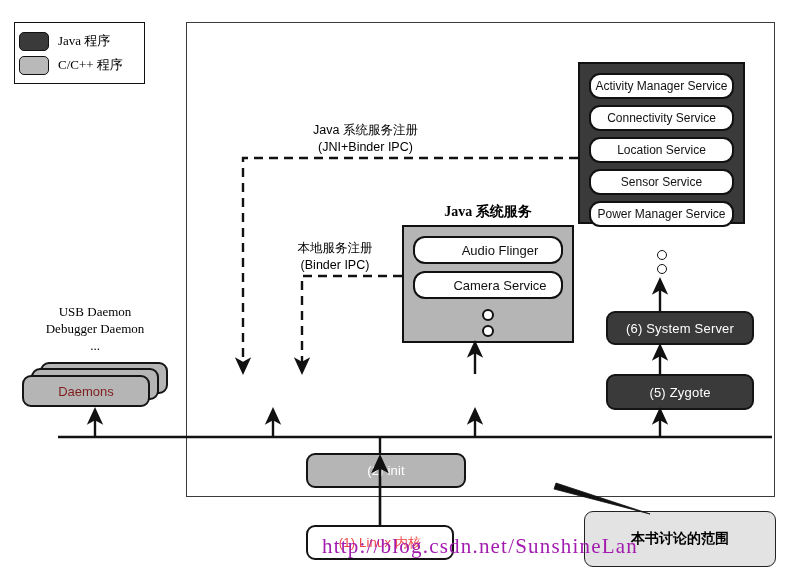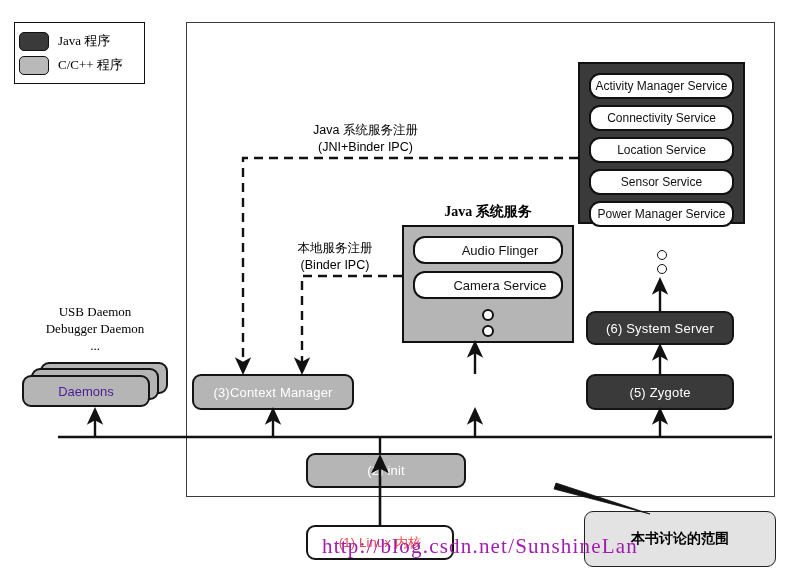--- a/index.html
+++ b/index.html
@@ -78,20 +78,21 @@
     justify-content: center;
     text-align: center;
     border: 2.2px solid #141414;
     border-radius: 9px;
     font-size: 13px;
     letter-spacing: .2px;
   }
   .box.dark {
     background: #3a3a3a;
     color: #ffffff;
+    margin-left: 20px;
   }
   .box.gray {
     background: #b5b5b5;
     color: #ffffff;
   }
   .box.white {
     background: #ffffff;
     color: #ef4444;
   }
 
@@ -189,21 +190,21 @@
     border-radius: 9px;
     box-sizing: border-box;
   }
   .daemon-layer.l3 { left: 18px; top: 0px; }
   .daemon-layer.l2 { left:  9px; top: 6px; }
   .daemon-layer.l1 {
     left: 0px; top: 13px;
     display: flex;
     align-items: center;
     justify-content: center;
-    color: #4c1d95;
+    color: #7f1d1d;
     font-size: 13px;
   }
 
   
   .label {
     position: absolute;
     text-align: center;
     white-space: nowrap;
     line-height: 1.32;
   }
@@ -299,21 +300,20 @@
     <div>Debugger Daemon</div>
     <div>...</div>
   </div>
 
   <div class="daemon-stack">
     <div class="daemon-layer l3"></div>
     <div class="daemon-layer l2"></div>
     <div class="daemon-layer l1">Daemons</div>
   </div>
 
-  <div class="box gray" style="left:192px; top:374px; width:162px; height:36px;">(3)Context Manager</div>
 
 
   <div class="box dark" style="left:586px; top:374px; width:148px; height:36px;">(5) Zygote</div>
 
   <div class="box dark" style="left:586px; top:311px; width:148px; height:34px;">(6) System Server</div>
 
   <div class="box gray" style="left:306px; top:453px; width:160px; height:35px;">(2) init</div>
 
   <div class="box white" style="left:306px; top:525px; width:148px; height:35px;">(1) Linux 内核</div>
 

